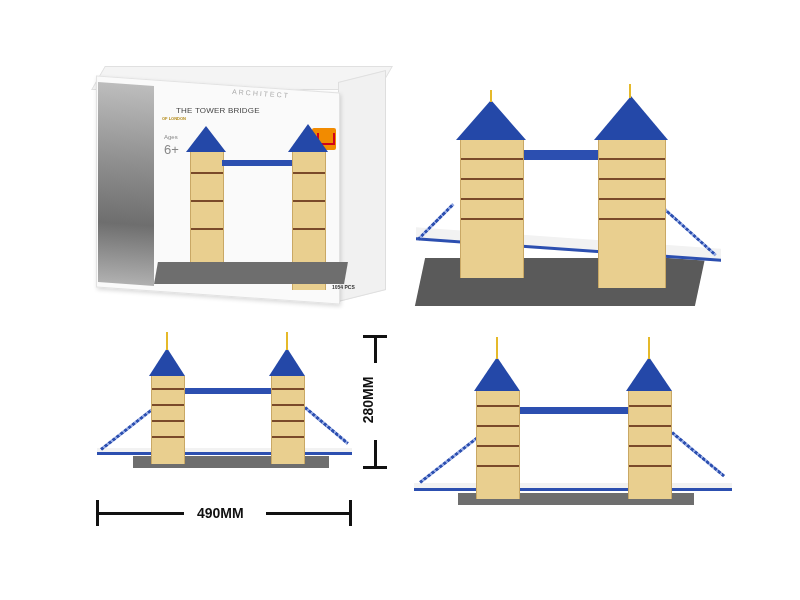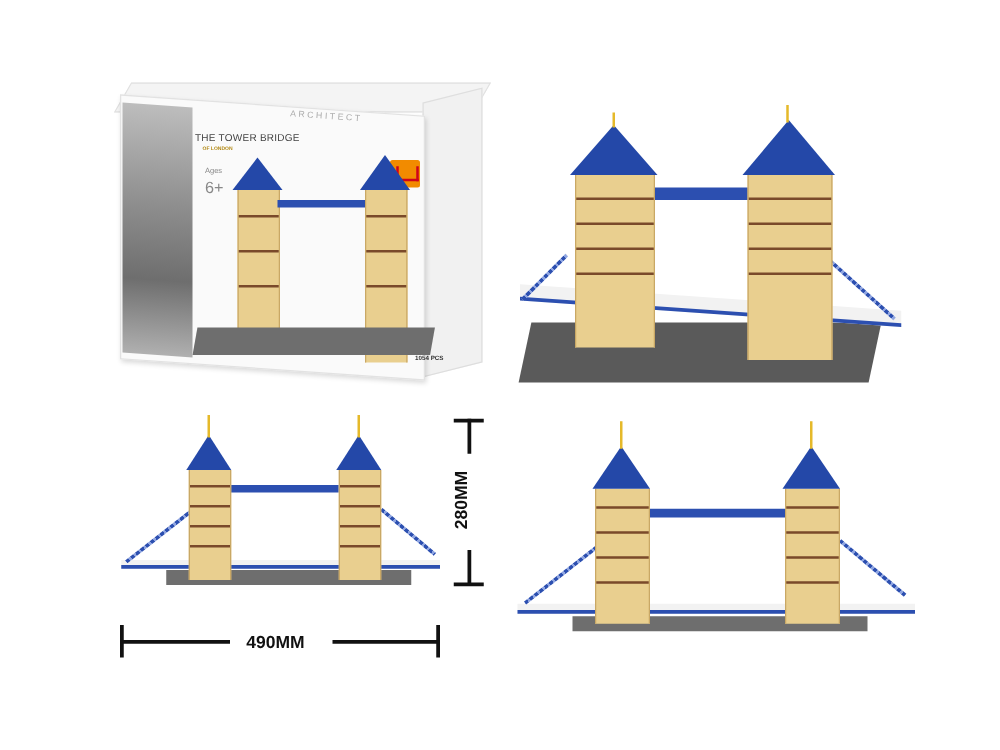--- a/index.html
+++ b/index.html
@@ -4,21 +4,21 @@
 <style>
   html,body{margin:0;padding:0;background:#ffffff;}
   body{width:800px;height:600px;position:relative;overflow:hidden;font-family:"Liberation Sans",sans-serif;}
   .abs{position:absolute;}
   
   .box{left:92px;top:62px;width:300px;height:250px;}
   .box-front{position:absolute;left:4px;top:22px;width:242px;height:210px;background:#fafafa;border:1px solid #e2e2e2;transform:skewY(4deg);box-shadow:1px 2px 4px rgba(0,0,0,0.15);}
   .box-side{position:absolute;left:246px;top:14px;width:46px;height:218px;background:#f1f1f1;border:1px solid #dedede;transform:skewY(-14deg);}
   .box-top{position:absolute;left:6px;top:4px;width:286px;height:22px;background:#f4f4f4;border:1px solid #e0e0e0;transform:skewX(-30deg);}
   .bw-photo{position:absolute;left:6px;top:22px;width:56px;height:200px;background:linear-gradient(180deg,#bdbdbd,#8e8e8e 40%,#6e6e6e 70%,#b0b0b0);transform:skewY(4deg);}
-  .box-title{position:absolute;left:64px;top:44px;font-size:8px;color:#444;letter-spacing:0.2px;white-space:nowrap;}
+  .box-title{position:absolute;left:84px;top:44px;font-size:8px;color:#444;letter-spacing:0.2px;white-space:nowrap;}
   .box-sub{position:absolute;left:70px;top:54px;font-size:4px;color:#b38a17;font-weight:bold;white-space:nowrap;}
   .box-ages{position:absolute;left:72px;top:72px;font-size:6px;color:#888;}
   .box-age{position:absolute;left:72px;top:80px;font-size:13px;color:#888;}
   .box-arch{position:absolute;left:140px;top:28px;font-size:7px;color:#aaa;letter-spacing:2px;white-space:nowrap;transform:rotate(4deg);}
   .box-pcs{position:absolute;left:240px;top:222px;font-size:5px;color:#333;font-weight:bold;white-space:nowrap;}
   .logo{position:absolute;left:220px;top:66px;width:24px;height:22px;background:#f28b00;border-radius:2px;}
   .logo:after{content:"";position:absolute;left:5px;top:5px;width:14px;height:10px;border:2px solid #d0021b;border-top:none;}
   
   .tower{position:absolute;background:#e9cf8f;border-left:1px solid #c9a865;border-right:1px solid #c9a865;}
   .tower .band{position:absolute;left:0;right:0;height:2px;background:#7a4a2a;}

